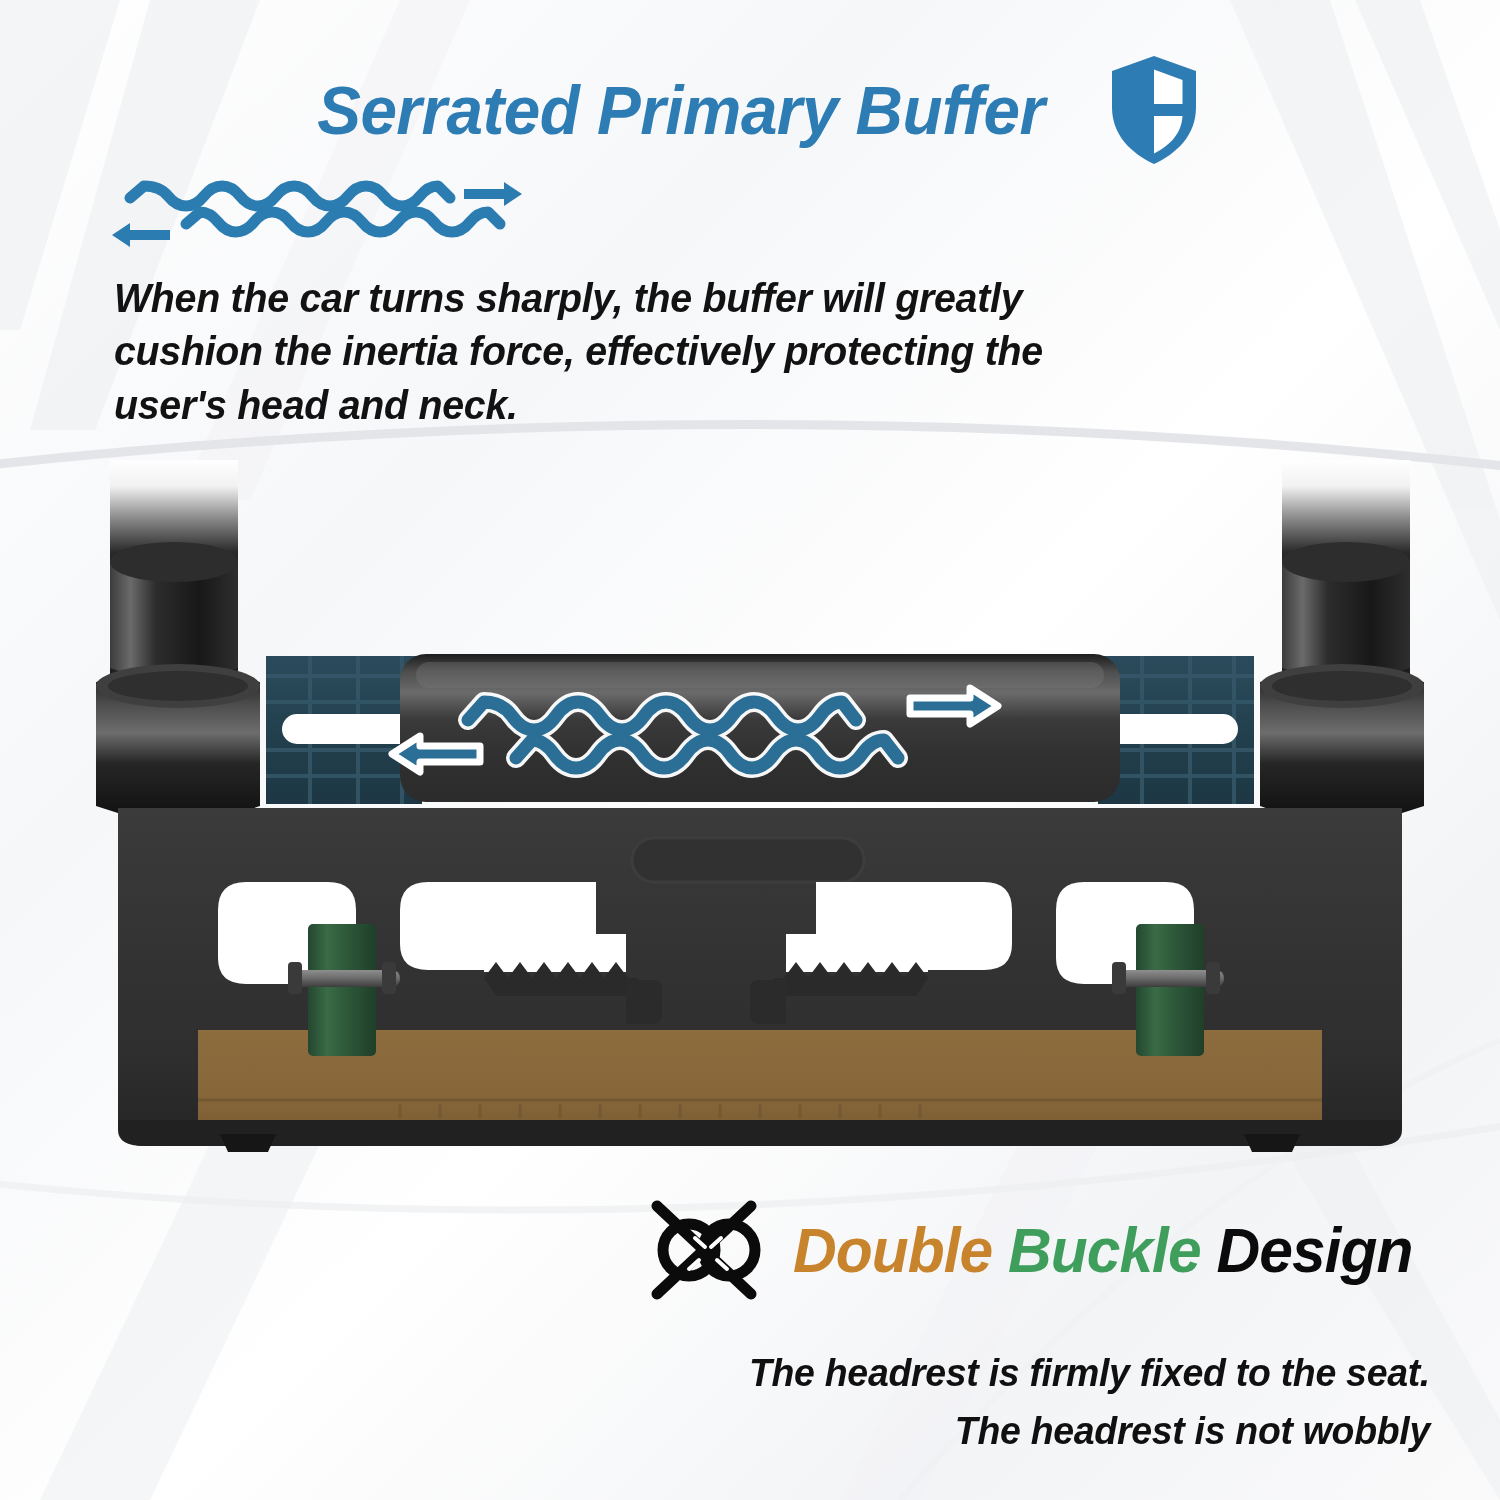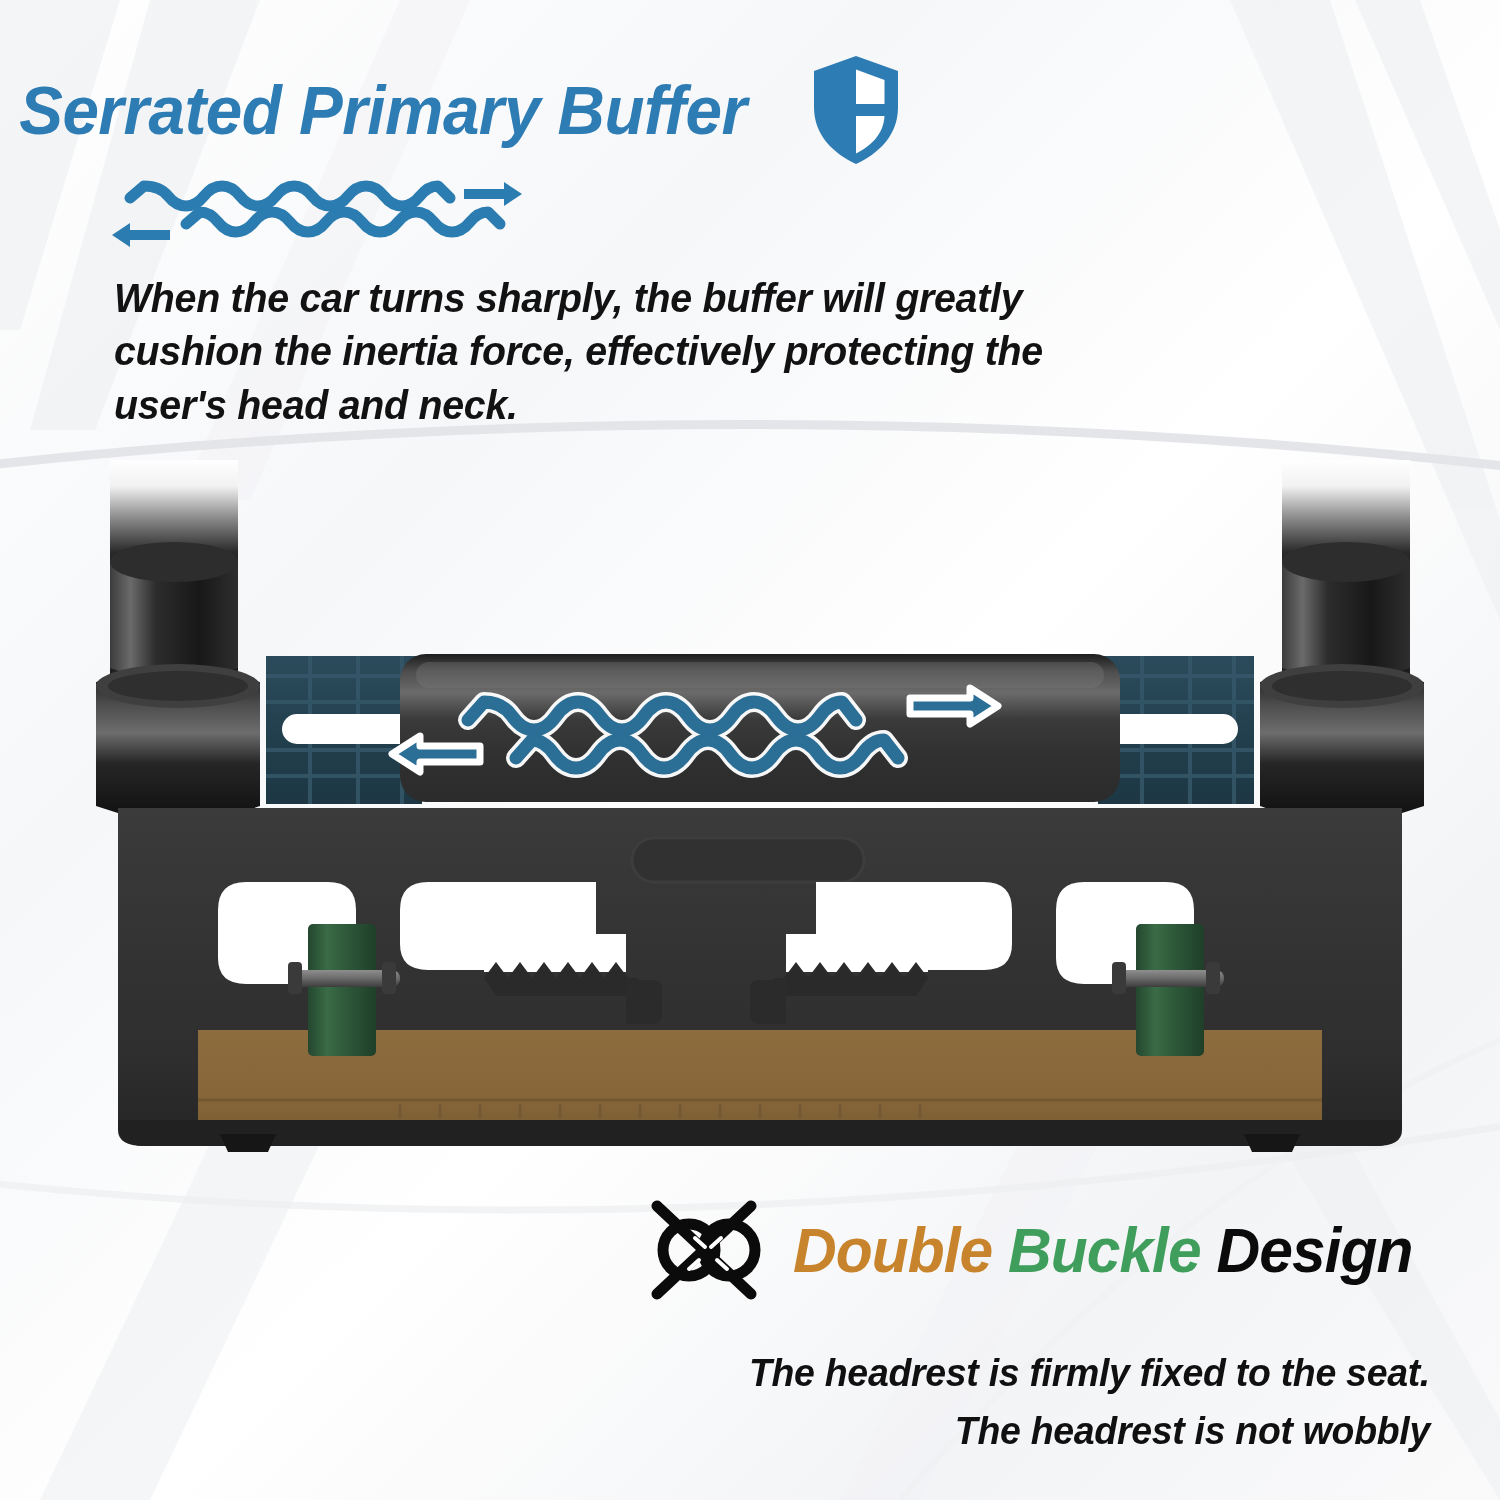--- a/index.html
+++ b/index.html
@@ -27,21 +27,21 @@
   .bg-svg { display:block; width:100%; height:100%; }
 
   
   .title-row {
     position: absolute;
     left: 0;
     top: 52px;
     width: 1500px;
     display: flex;
     align-items: center;
-    justify-content: flex-start;
+    justify-content: center;
     gap: 42px;
   }
   .main-title {
     font-size: 69px;
     font-weight: 700;
     font-style: italic;
     color: #2d7cb4;
     letter-spacing: -0.5px;
     white-space: nowrap;
     transform: scaleX(0.95);

